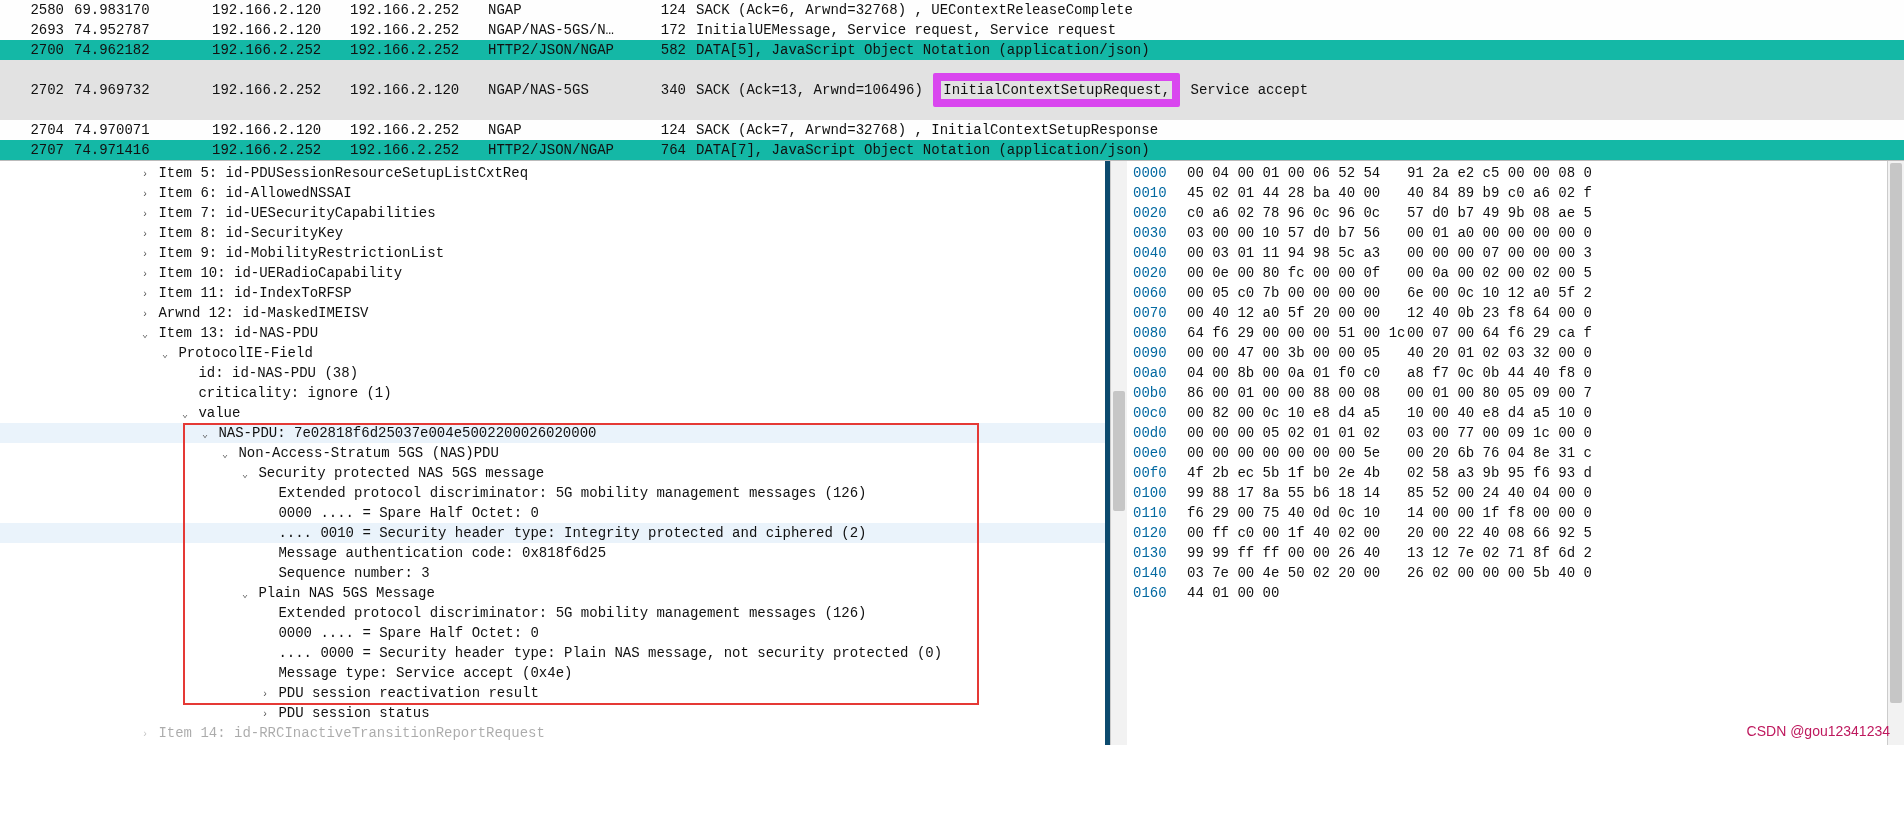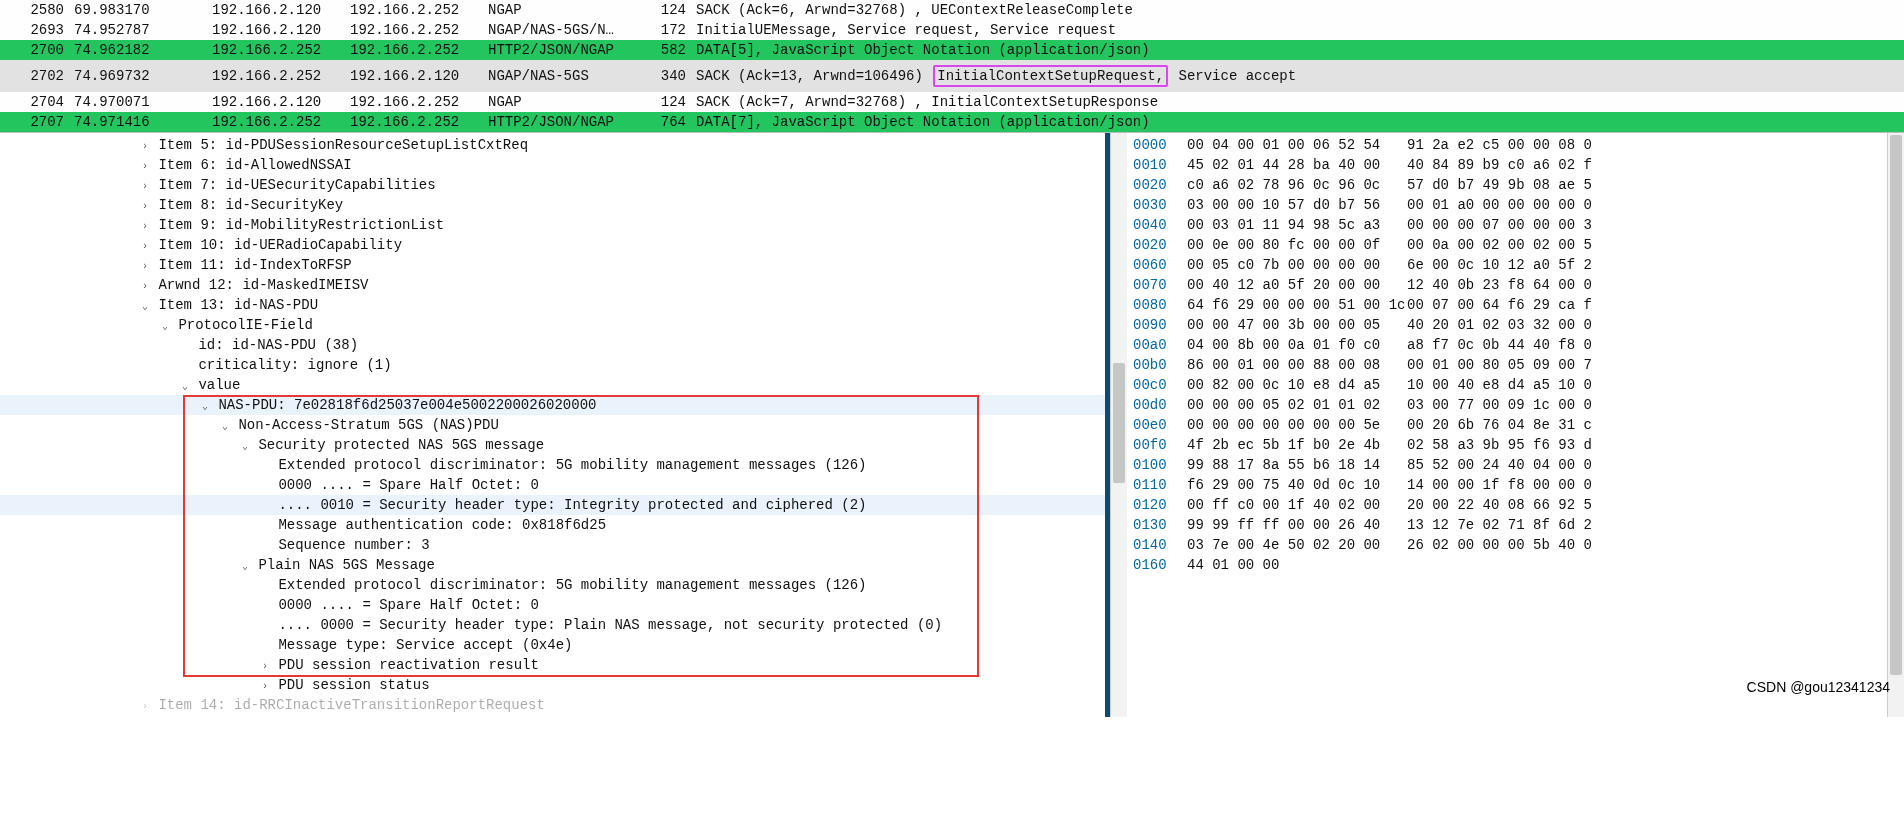--- a/index.html
+++ b/index.html
@@ -6,38 +6,38 @@
   .packets{width:100%;border-collapse:collapse;table-layout:fixed;}
   .packets td{white-space:nowrap;overflow:hidden;padding:1px 4px;height:18px;line-height:18px;vertical-align:middle;}
   .packets .cNo{width:60px;text-align:right;padding-right:6px;}
   .packets .cTime{width:130px;}
   .packets .cSrc{width:130px;}
   .packets .cDst{width:130px;}
   .packets .cProto{width:150px;}
   .packets .cLen{width:40px;text-align:right;padding-right:6px;}
   .packets .cInfo{}
   .row-white{background:#fefefe;}
-  .row-green{background:#22c55e;}
+  .row-green{background:#14b8a6;}
   .row-sel{background:#e2e2e2;}
-  .hl-box{display:inline-block;border:2px solid #d946ef;border-radius:2px;padding:0 2px;margin:4px 2px;}
+  .hl-box{display:inline-block;border:8px solid #d946ef;border-radius:2px;padding:0 2px;margin:12px 2px;}
   .lower{display:flex;border-top:1px solid #bbb;position:relative;}
   .tree-pane{width:1110px;border-right:5px solid #0c4a6e;padding:2px 0;box-sizing:border-box;position:relative;overflow:hidden;}
   .hex-pane{flex:1;padding:2px 6px;font-size:14px;line-height:20px;}
   .tree-line{white-space:pre;line-height:20px;height:20px;padding:0;}
   .sel-line{background:#eaf3fb;}
   .tog{display:inline-block;width:10px;text-align:center;color:#555;cursor:default;font-size:10px;}
   .spacer{display:inline-block;}
   .red-rect{position:absolute;border:2px solid #e53935;pointer-events:none;}
   .hex-row{white-space:pre;display:flex;}
   .hex-off{color:#0369a1;width:54px;}
   .hex-b1{width:220px;}
   .hex-b2{width:210px;}
   .vscroll{width:16px;background:#f2f2f2;border-left:1px solid #ccc;position:relative;}
   .thumb{background:#c6c6c6;position:absolute;left:2px;right:2px;border-radius:2px;}
-  .watermark{position:absolute;right:14px;bottom:22px;color:#000000;font-family:Arial,sans-serif;font-size:14px;pointer-events:none;}
+  .watermark{position:absolute;right:14px;bottom:6px;color:#be185d;font-family:Arial,sans-serif;font-size:14px;pointer-events:none;}
 </style>
 </head>
 <body>
 
 <table class="packets">
   <tbody id="pkt-body">
       <tr class="row-white">
         <td class="cNo">2580</td>
         <td class="cTime">69.983170</td>
         <td class="cSrc">192.166.2.120</td>

